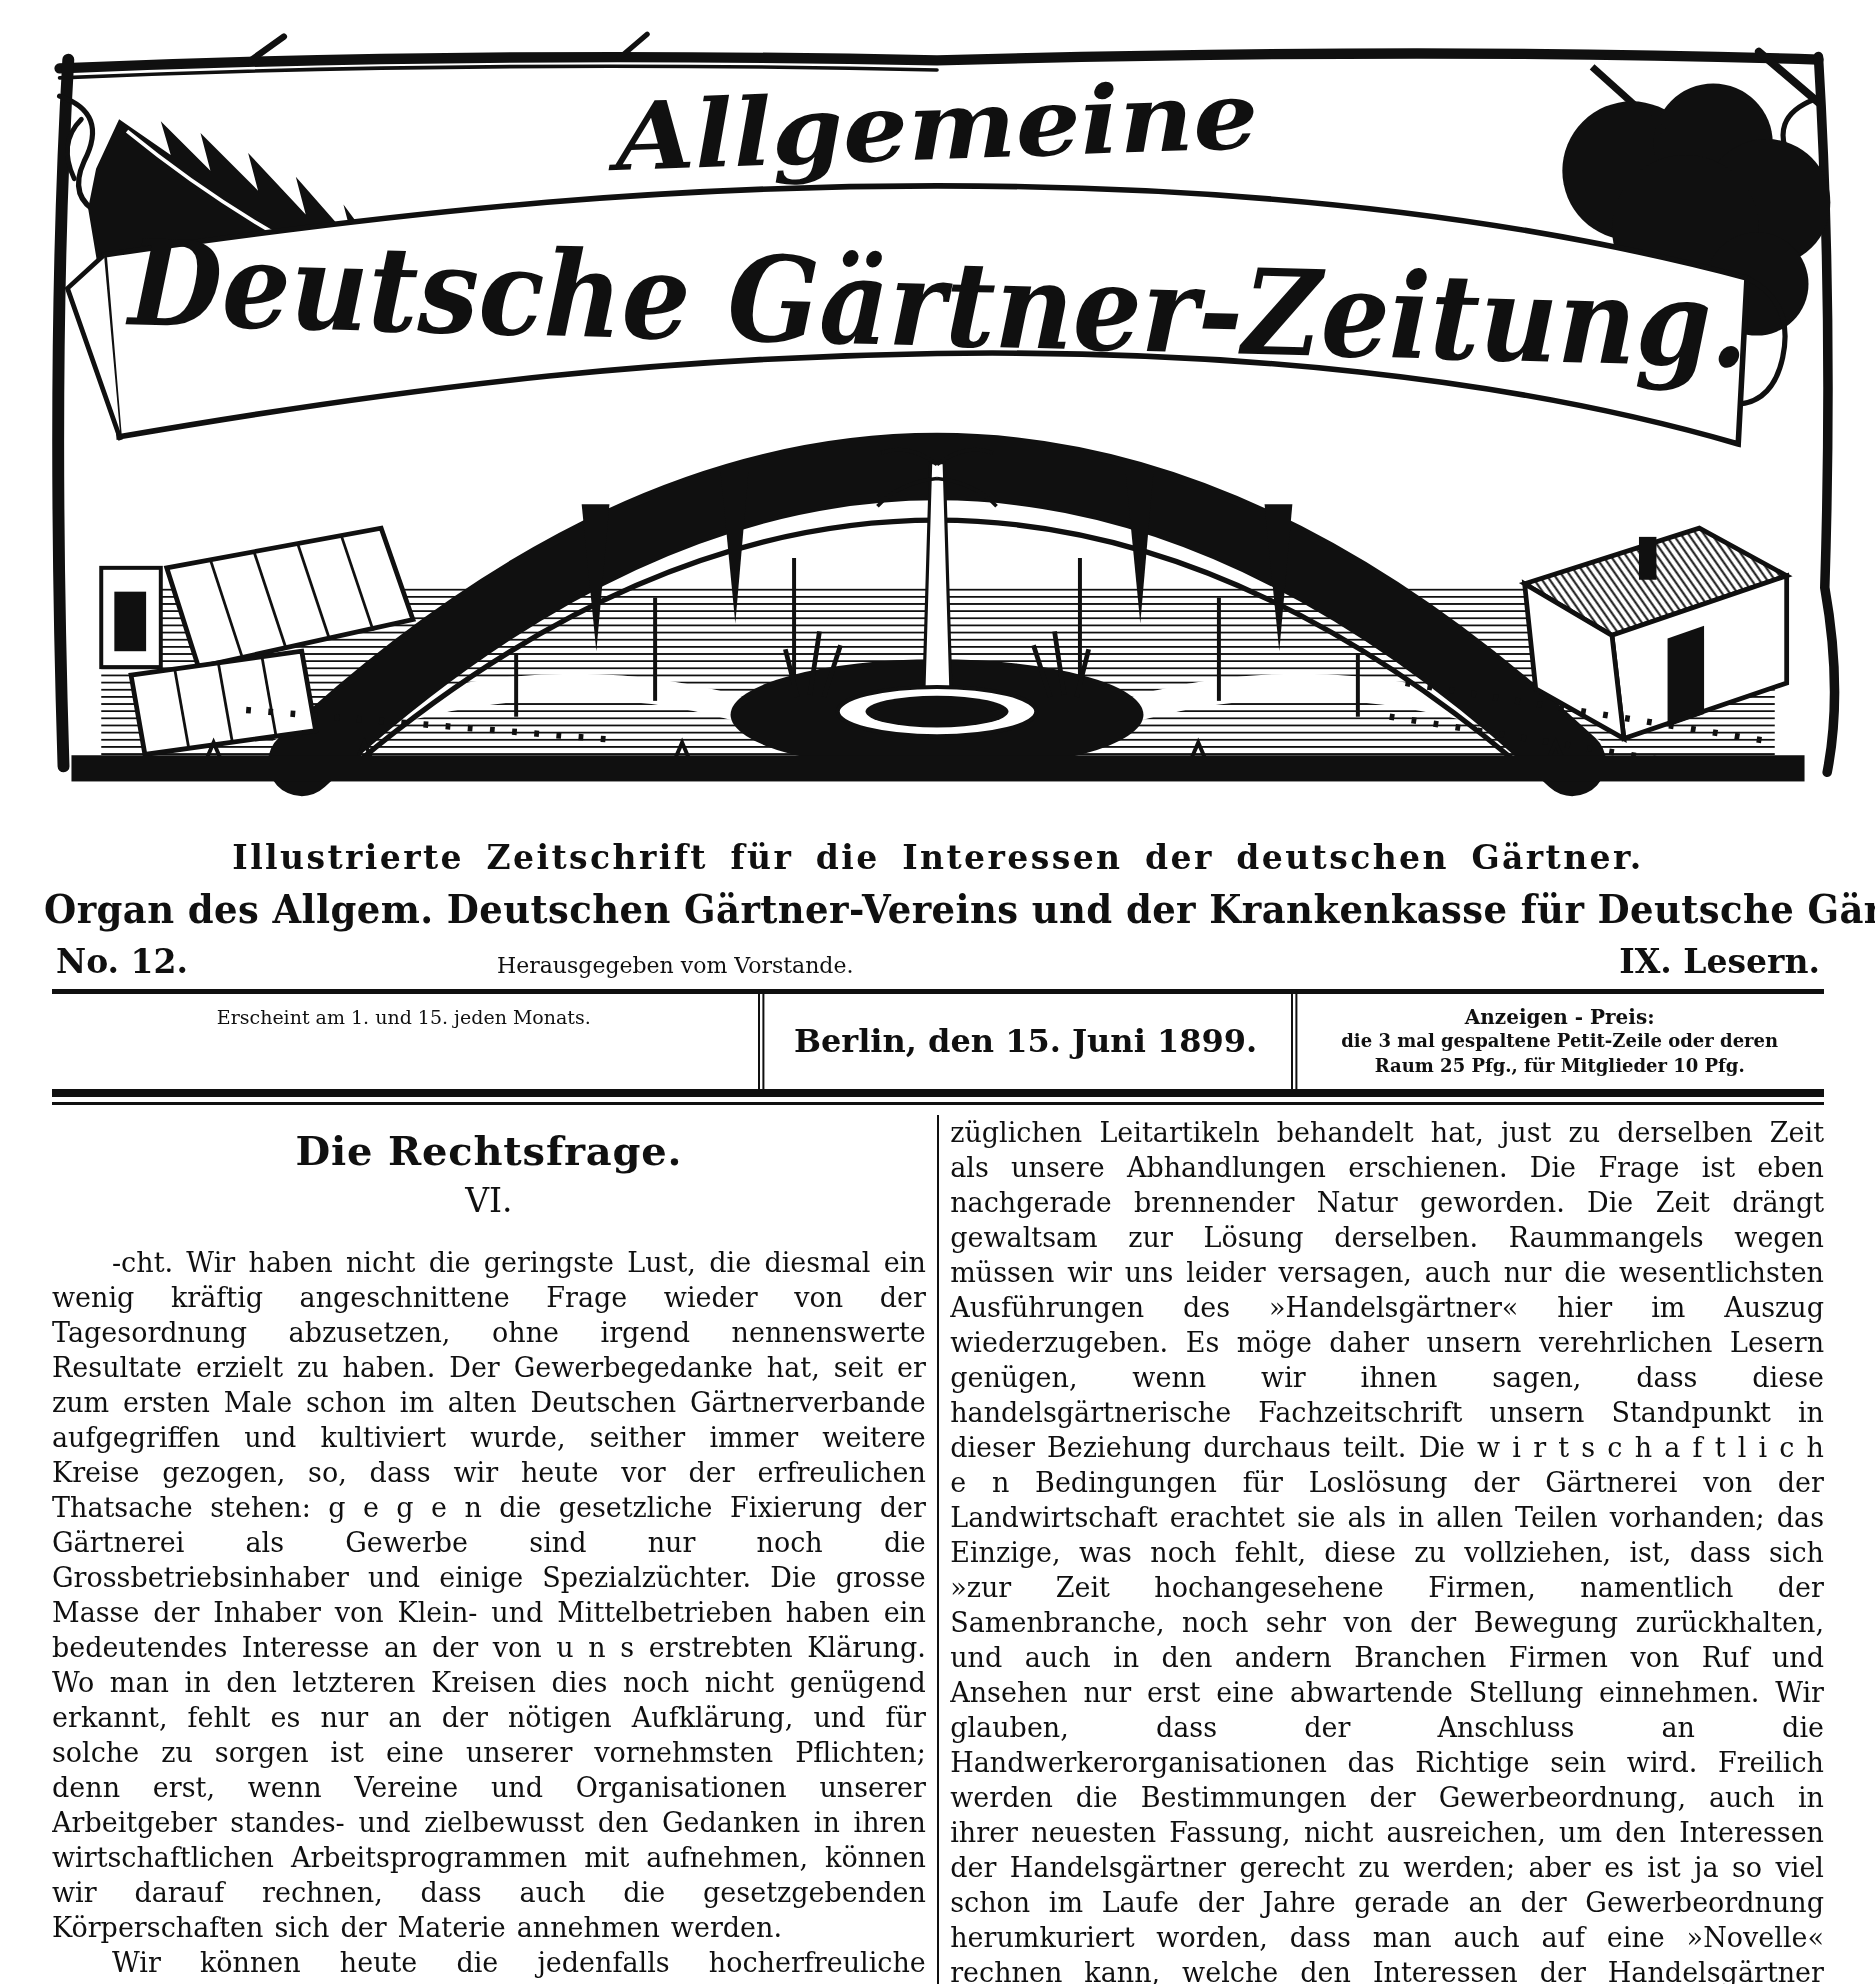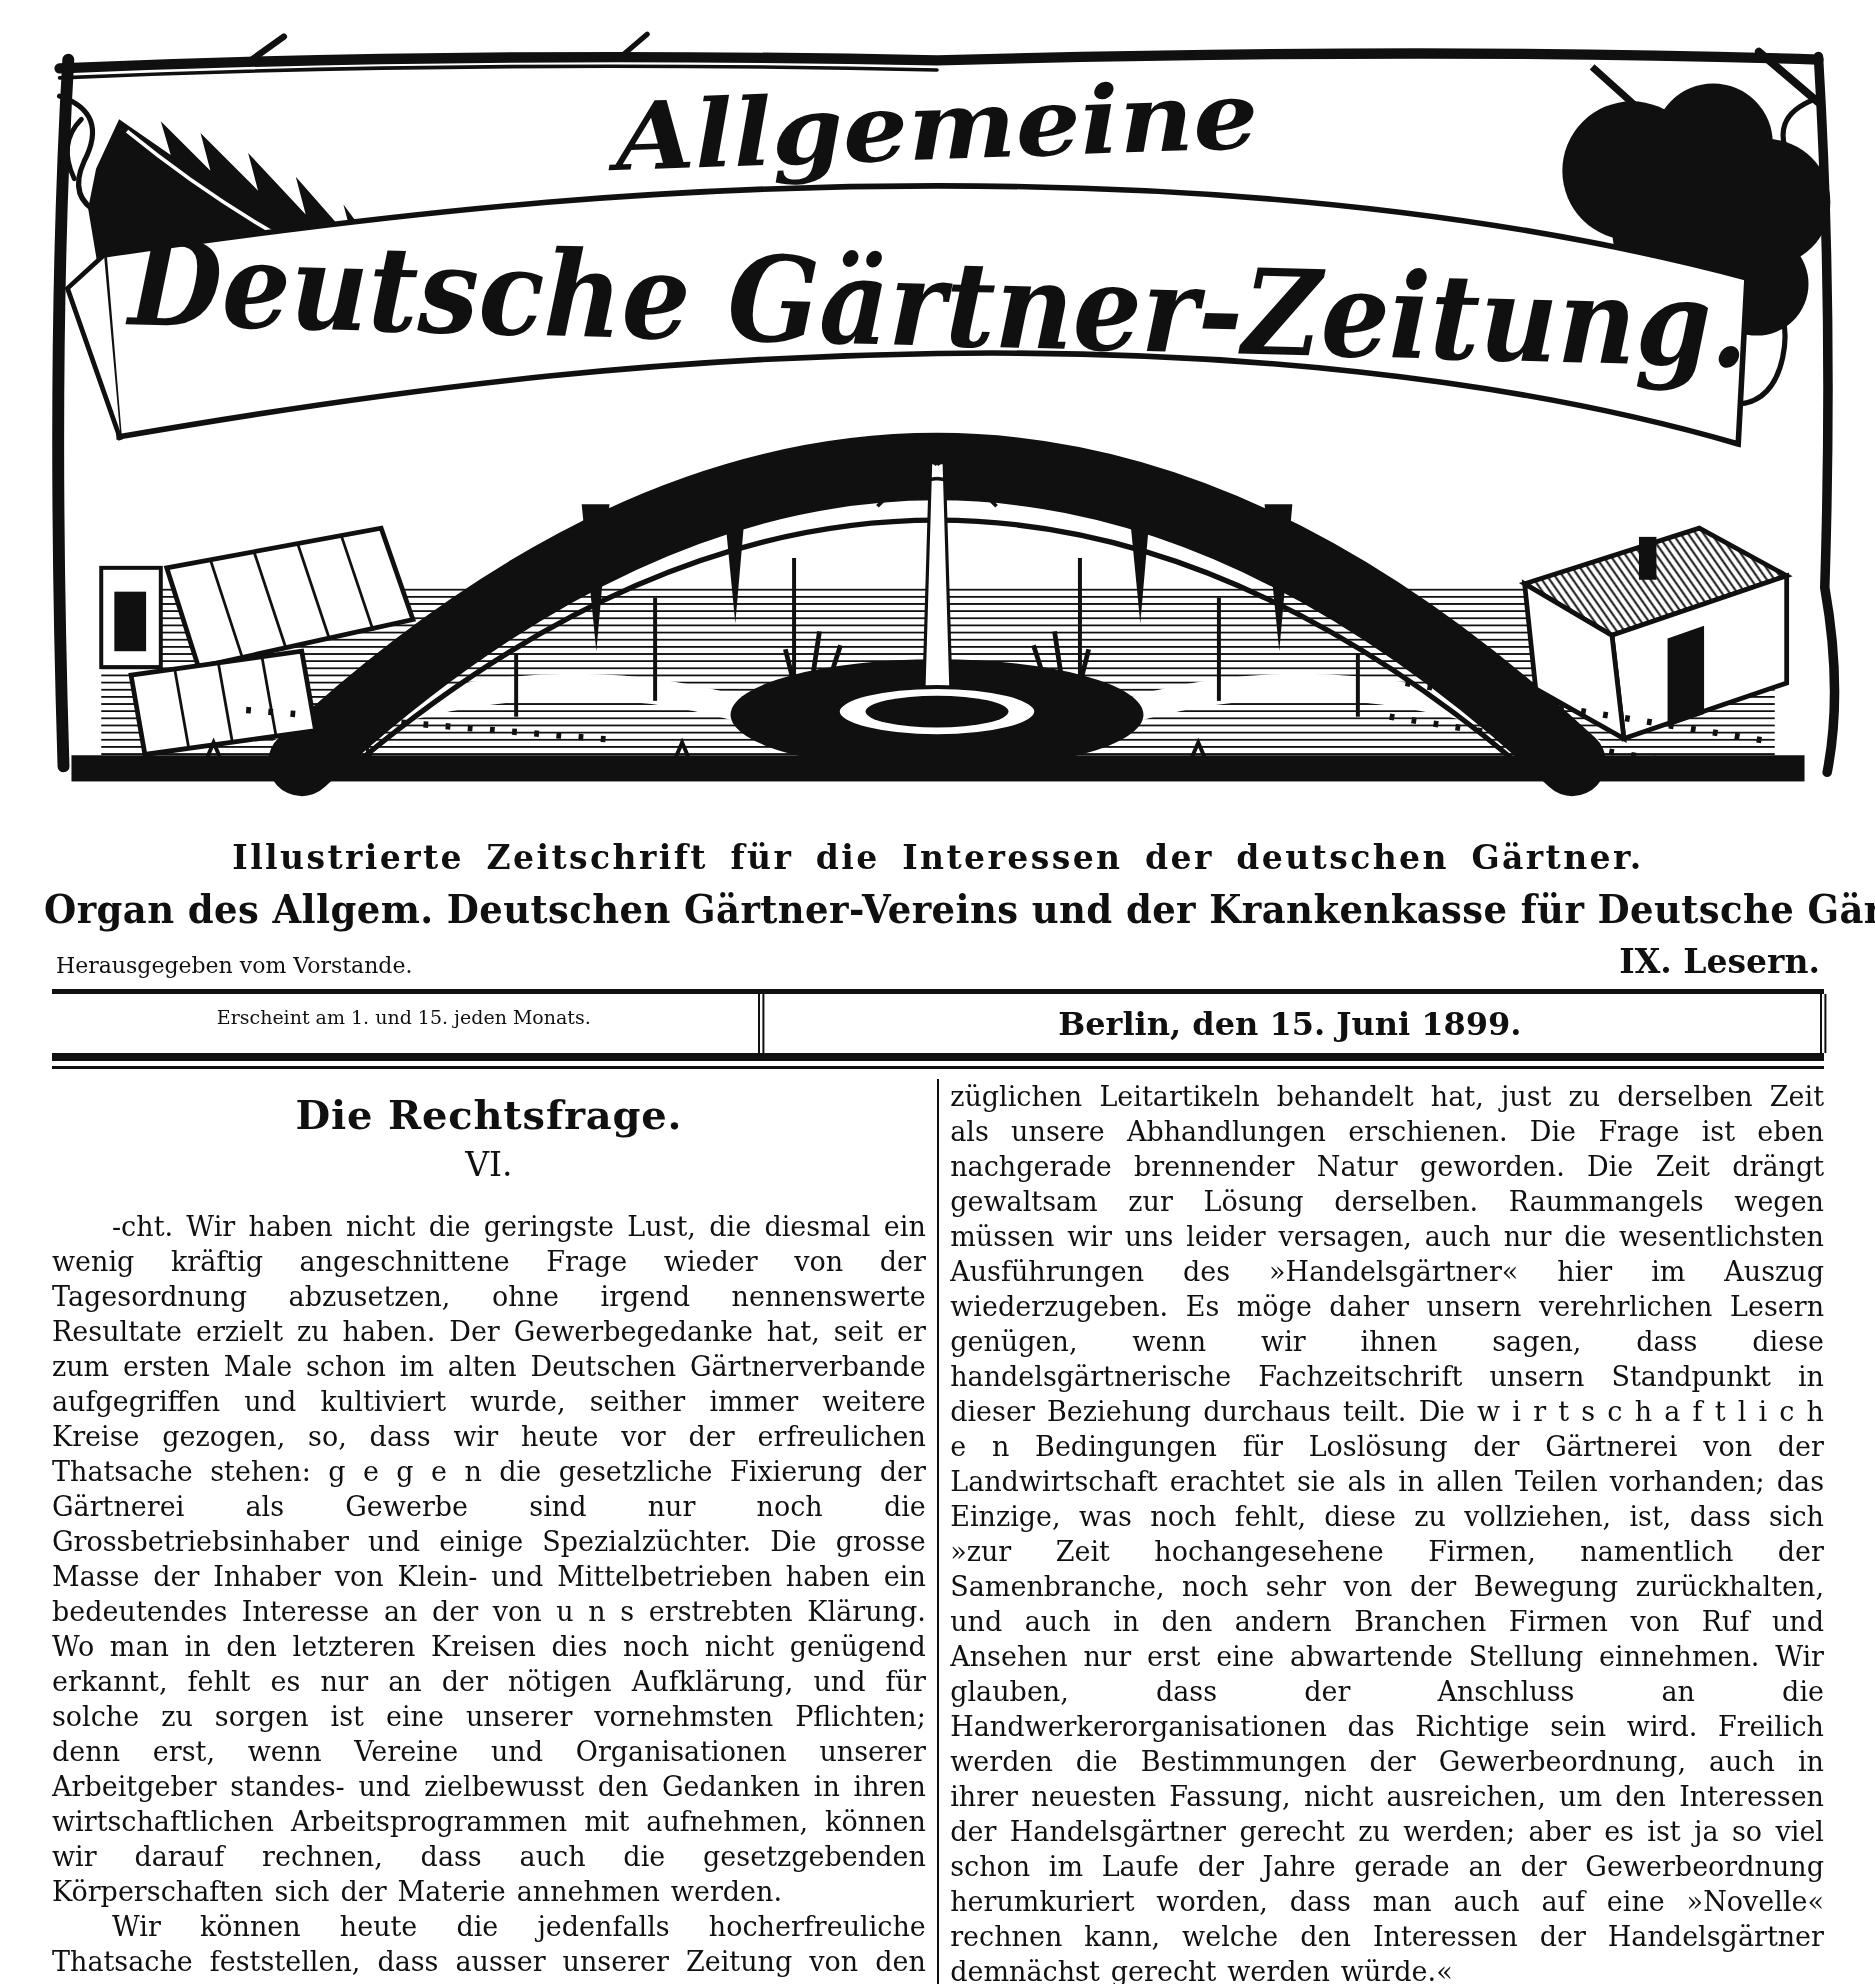--- a/index.html
+++ b/index.html
@@ -199,31 +199,37 @@
       <text x="2362" y="400" text-anchor="middle" font-size="236" font-weight="bold" font-style="italic" font-family="DejaVu Serif, Liberation Serif, serif" fill="#101010" textLength="1620" lengthAdjust="spacingAndGlyphs" transform="rotate(-2 2362 400)">Allgemeine</text>
 
       <text class="mast-title-main" x="2362" y="870" text-anchor="middle" font-size="298" font-weight="bold" font-family="DejaVu Serif, Liberation Serif, serif" fill="#101010" textLength="4080" lengthAdjust="spacingAndGlyphs" transform="rotate(1.5 2362 870)">Deutsche Gärtner-Zeitung.</text>
     </svg>
   </header>
 
   <div class="subtitle">Illustrierte Zeitschrift für die Interessen der deutschen Gärtner.</div>
   <div class="organ">Organ des Allgem. Deutschen Gärtner-Vereins und der Krankenkasse für Deutsche Gärtner.</div>
 
   <div class="issue-row">
+    <span class="left">No. 12.</span>
     <span class="mid">Herausgegeben vom Vorstande.</span>
     <span class="right">IX. Lesern.</span>
   </div>
 
   <div class="infobar">
     <div class="cell cell-left">
       <div class="head">Erscheint am 1. und 15. jeden Monats.</div>
     </div>
     <div class="vrule"></div>
     <div class="cell cell-mid">Berlin, den 15. Juni 1899.</div>
     <div class="vrule"></div>
+    <div class="cell cell-right">
+      <div class="head">Anzeigen - Preis:</div>
+      <div>die 3 mal gespaltene Petit-Zeile oder deren</div>
+      <div>Raum 25 Pfg., für Mitglieder 10 Pfg.</div>
+    </div>
   </div>
   <div class="rule-double"></div>
 
   <main class="body-cols">
     <section class="col">
       <h2 class="art-title">Die Rechtsfrage.</h2>
       <div class="art-part">VI.</div>
       <p>-cht. Wir haben nicht die geringste Lust, die diesmal ein wenig kräftig angeschnittene Frage wieder von der Tagesordnung abzusetzen, ohne irgend nennenswerte Resultate erzielt zu haben. Der Gewerbegedanke hat, seit er zum ersten Male schon im alten Deutschen Gärtnerverbande aufgegriffen und kultiviert wurde, seither immer weitere Kreise gezogen, so, dass wir heute vor der erfreulichen Thatsache stehen: g e g e n die gesetzliche Fixierung der Gärtnerei als Gewerbe sind nur noch die Grossbetriebsinhaber und einige Spezialzüchter. Die grosse Masse der Inhaber von Klein- und Mittelbetrieben haben ein bedeutendes Interesse an der von u n s erstrebten Klärung. Wo man in den letzteren Kreisen dies noch nicht genügend erkannt, fehlt es nur an der nötigen Aufklärung, und für solche zu sorgen ist eine unserer vornehmsten Pflichten; denn erst, wenn Vereine und Organisationen unserer Arbeitgeber standes- und zielbewusst den Gedanken in ihren wirtschaftlichen Arbeitsprogrammen mit aufnehmen, können wir darauf rechnen, dass auch die gesetzgebenden Körperschaften sich der Materie annehmen werden.</p>
       <p>Wir können heute die jedenfalls hocherfreuliche Thatsache feststellen, dass ausser unserer Zeitung von den drei in Deutschland sonst erscheinenden Fachzeitungen, welche sich mit der Erörterung von sozialen und wirtschaftlichen Berufsfragen befassen (»Handelsblatt« Steglitz; »Frankfurter Gärtnerzeitung«, Frankfurt a. M.; »Der Handelsgärtner«, Leipzig), nur eine, nämlich das »Handelsblatt« ablehnend dem Gewerbestandpunkt gegenüber verhält.  Einen sehr schätzenswerten neuen Bundesgenossen im Kampfe für die Gewerbesache haben wir gerade in dem Thalacker'schen »Handelsgärtner« erhalten, der die Frage: »Frei von der Landwirtschaft?« in zwei vor-</p>
     </section>

